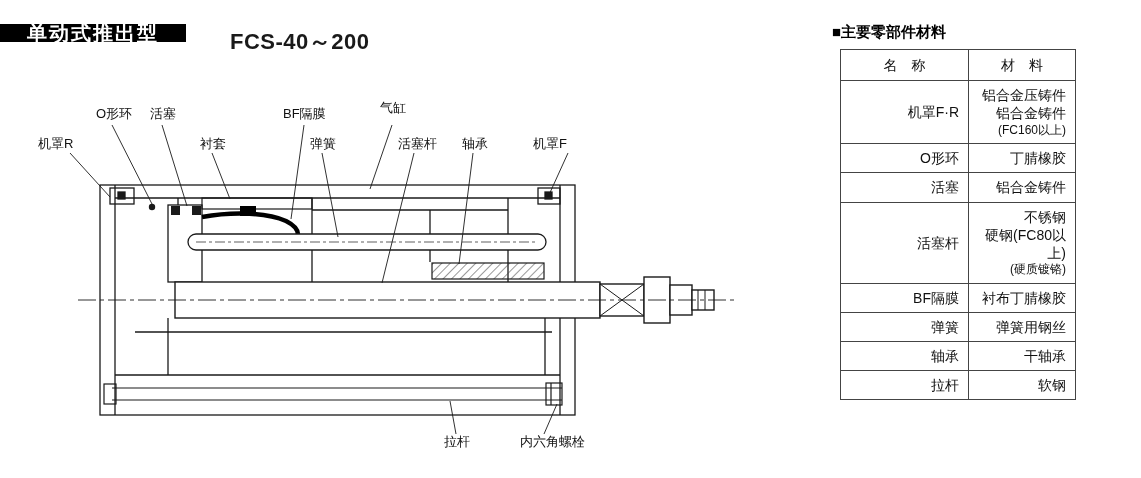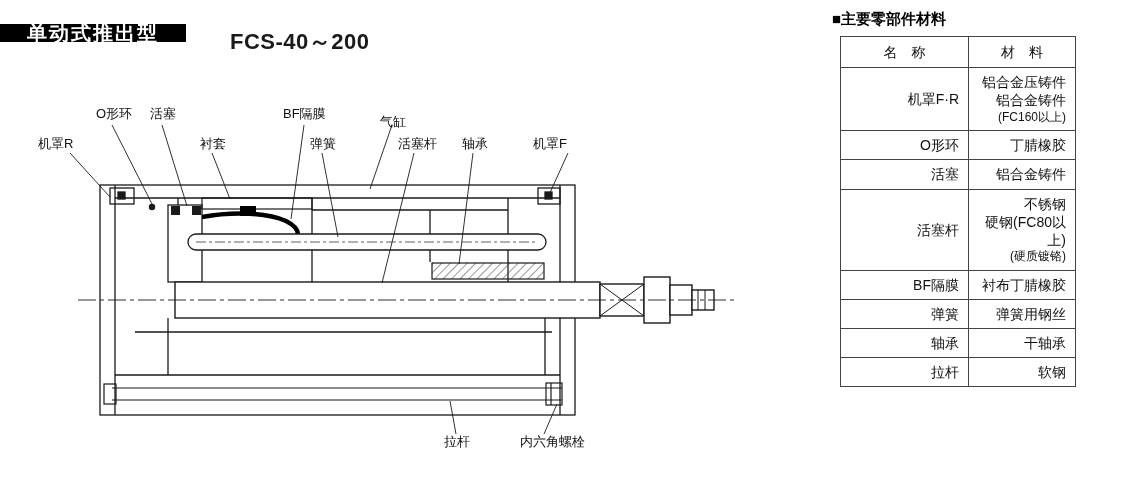--- a/index.html
+++ b/index.html
@@ -20,21 +20,21 @@
   }
   .model {
     position:absolute; left:203px; top:27px;
     font-size:22px; font-weight:bold; color:#1a1a1a; letter-spacing:0.5px;margin-left:27px;
   }
   .diagram-svg { position:absolute; left:0; top:0; }
   .diagram-label {
     position:absolute; font-size:13px; color:#111; white-space:nowrap; line-height:1.1;
   }
   .table-area { position:absolute; left:832px; top:10px; width:302px; }
-  .table-title { font-size:15px; font-weight:bold; margin-bottom:7px; color:#000; }
+  .table-title { font-size:15px; font-weight:bold; margin-bottom:7px; color:#000;margin-top:13px; }
   table { border-collapse:collapse; margin-left:8px; width:236px; table-layout:fixed; }
   th, td {
     border:1px solid #444;
     font-size:14px; color:#111;
     padding:5px 9px; vertical-align:middle;
     line-height:1.3;
     text-align:right;
   }
   th { text-align:center; font-weight:normal; padding:6px 8px; }
   th.name, td.name { width:128px; }
@@ -132,21 +132,21 @@
 
   <line x1="78" y1="300" x2="735" y2="300" stroke="#1a1a1a" stroke-width="0.9" stroke-dasharray="18 4 4 4"></line>
 </svg>
 
 <div class="diagram-label" style="left:38px;  top:137px;">机罩R</div>
 <div class="diagram-label" style="left:96px;  top:107px;">O形环</div>
 <div class="diagram-label" style="left:150px; top:107px;">活塞</div>
 <div class="diagram-label" style="left:200px; top:137px;">衬套</div>
 <div class="diagram-label" style="left:283px; top:107px;">BF隔膜</div>
 <div class="diagram-label" style="left:310px; top:137px;">弹簧</div>
-<div class="diagram-label" style="left:380px; top:115px;">气缸</div>
+<div class="diagram-label" style="left:380px; top:101px;">气缸</div>
 <div class="diagram-label" style="left:398px; top:137px;">活塞杆</div>
 <div class="diagram-label" style="left:462px; top:137px;">轴承</div>
 <div class="diagram-label" style="left:533px; top:137px;text-align:center;">机罩F</div>
 <div class="diagram-label" style="left:444px; top:435px;">拉杆</div>
 <div class="diagram-label" style="left:520px; top:435px;">内六角螺栓</div>
 
 <div class="table-area">
   <div class="table-title">■主要零部件材料</div>
   <table>
     <thead>

